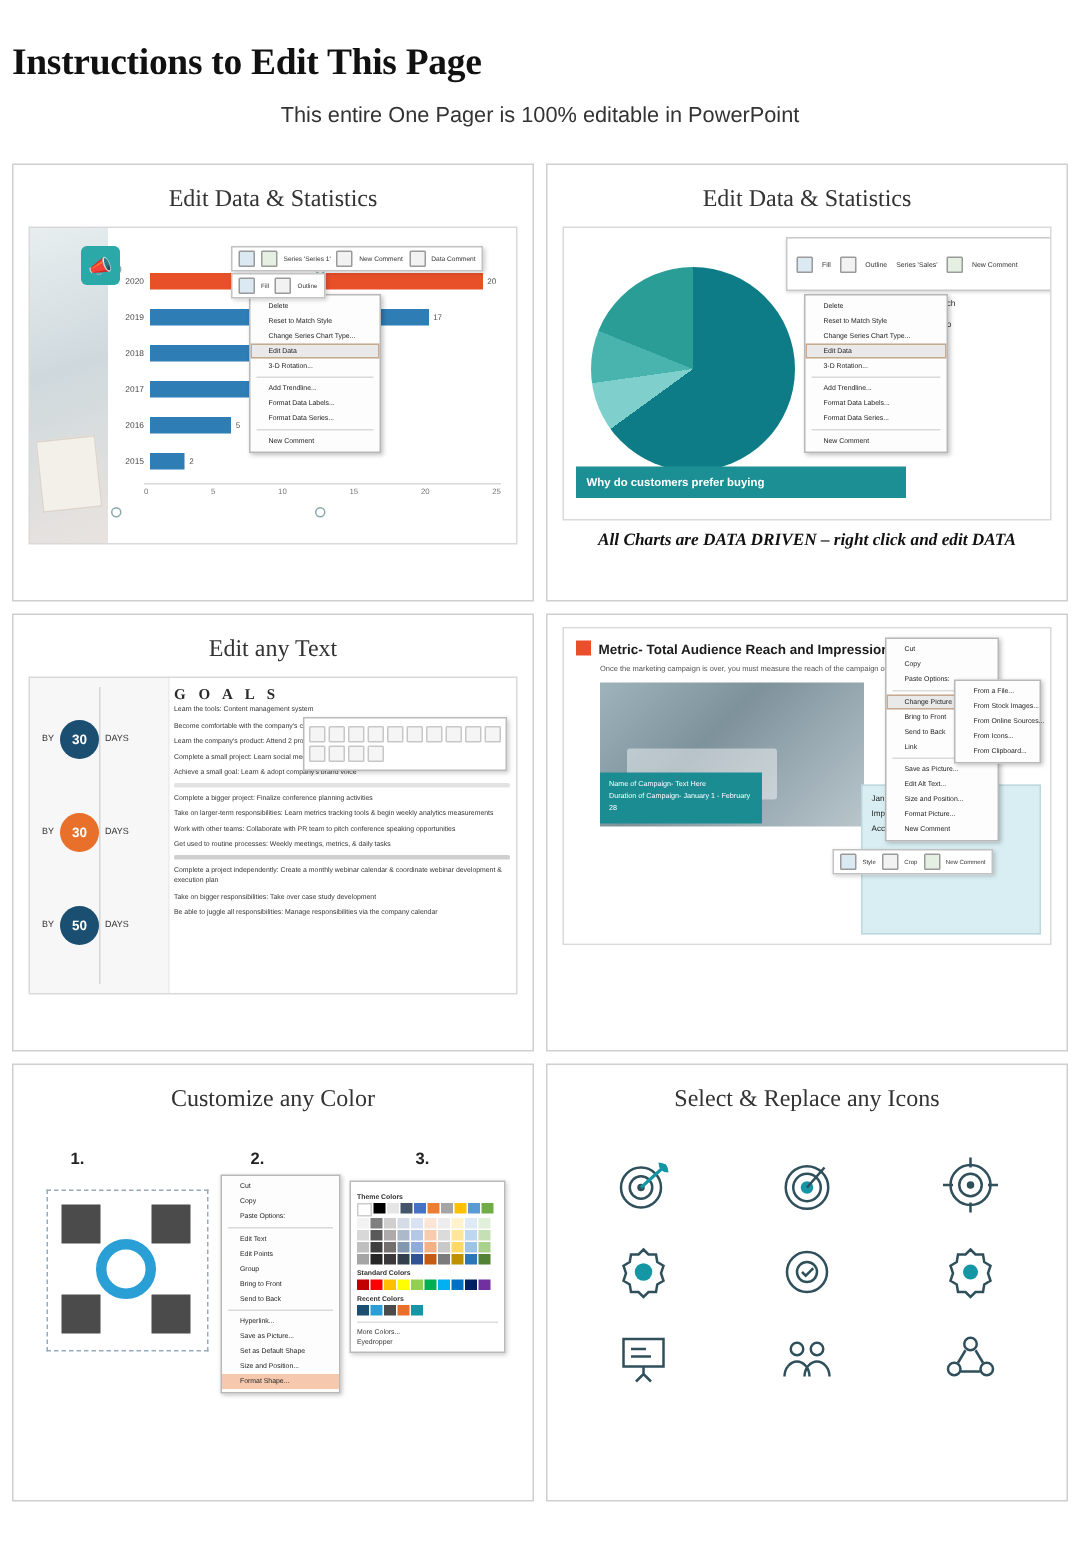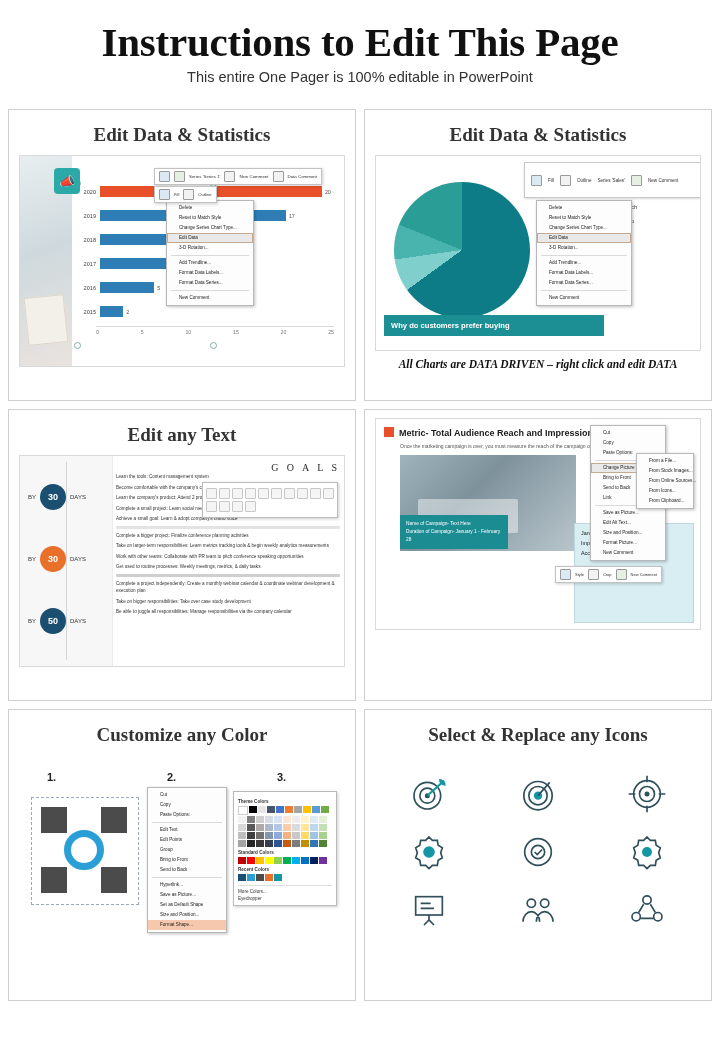--- a/index.html
+++ b/index.html
@@ -3,38 +3,38 @@
 <meta charset="utf-8">
 <style>
   html,body{margin:0;padding:0;}
   body{
     width:720px;height:1040px;background:#ffffff;
     font-family:"Liberation Sans", sans-serif;
     color:#1a1a1a;overflow:hidden;position:relative;
   }
   .page{width:720px;height:1040px;position:relative;box-sizing:border-box;padding:0 8px;}
   .title{
-    text-align:center;font-size:41px;line-height:40px;font-weight:bold;
+    text-align:left;font-size:25px;line-height:40px;font-weight:bold;
     padding-top:22px;letter-spacing:-0.2px;color:#111;
     font-family:"Liberation Serif", serif;
   }
   .subtitle{
     text-align:center;font-size:14.5px;margin-top:7px;color:#333;
     font-family:"Liberation Sans", sans-serif;
   }
   .grid{
     margin-top:24px;display:grid;grid-template-columns:348px 348px;
     grid-template-rows:292px 292px 292px;gap:8px;justify-content:center;
   }
   .card{
     border:1px solid #cfcfcf;background:#fff;position:relative;
     box-sizing:border-box;padding:8px 10px 10px 10px;overflow:hidden;
   }
   .card-title{
-    text-align:center;font-size:19px;color:#333;font-weight:bold;
+    text-align:center;font-size:16px;color:#333;font-weight:normal;
     font-family:"Liberation Serif", serif;margin:6px 0 9px 0;
   }
   .shot{
     position:relative;border:1px solid #d9d9d9;background:#fff;
     height:212px;overflow:hidden;box-sizing:border-box;
   }
   .shot.small{height:196px;}
   .note{
     text-align:center;font-size:11.5px;font-weight:bold;font-style:italic;
     margin-top:6px;line-height:15px;color:#111;
@@ -110,21 +110,21 @@
 
   
   .doc{position:absolute;inset:0;background:#fff;}
   .tl-col{position:absolute;left:0;top:0;width:92px;height:100%;background:#f7f7f7;border-right:1px solid #ececec;}
   .tl-line{position:absolute;left:46px;top:6px;bottom:6px;width:1px;background:#d6d6d6;}
   .tl-item{position:absolute;left:8px;display:flex;align-items:center;gap:4px;font-size:6px;color:#333;}
   .circ{width:26px;height:26px;border-radius:50%;color:#fff;display:flex;align-items:center;
         justify-content:center;font-size:9px;font-weight:bold;}
   .doc-body{position:absolute;left:96px;top:6px;right:4px;bottom:4px;}
   .goals{font-family:"Liberation Serif",serif;font-size:10px;letter-spacing:3px;color:#2a2a2a;
-         text-align:right;font-weight:normal;}
+         text-align:left;font-weight:bold;}
   .line{height:3px;background:#e3e3e3;margin:3px 0;border-radius:1px;}
   .line.dark{background:#cfcfcf;}
   .ln-txt{font-size:4.6px;line-height:7.5px;color:#333;margin-bottom:3px;}
   .fmtbar{
     position:absolute;right:6px;top:26px;width:128px;height:30px;background:#fff;border:1px solid #bbb;
     box-shadow:1px 1px 3px rgba(0,0,0,.2);z-index:8;display:flex;flex-wrap:wrap;align-content:center;
     gap:2px;padding:2px 3px;
   }
   .fmtbar i{display:block;width:9px;height:9px;border:1px solid #c7c7c7;background:#f5f5f5;border-radius:1px;}
 

